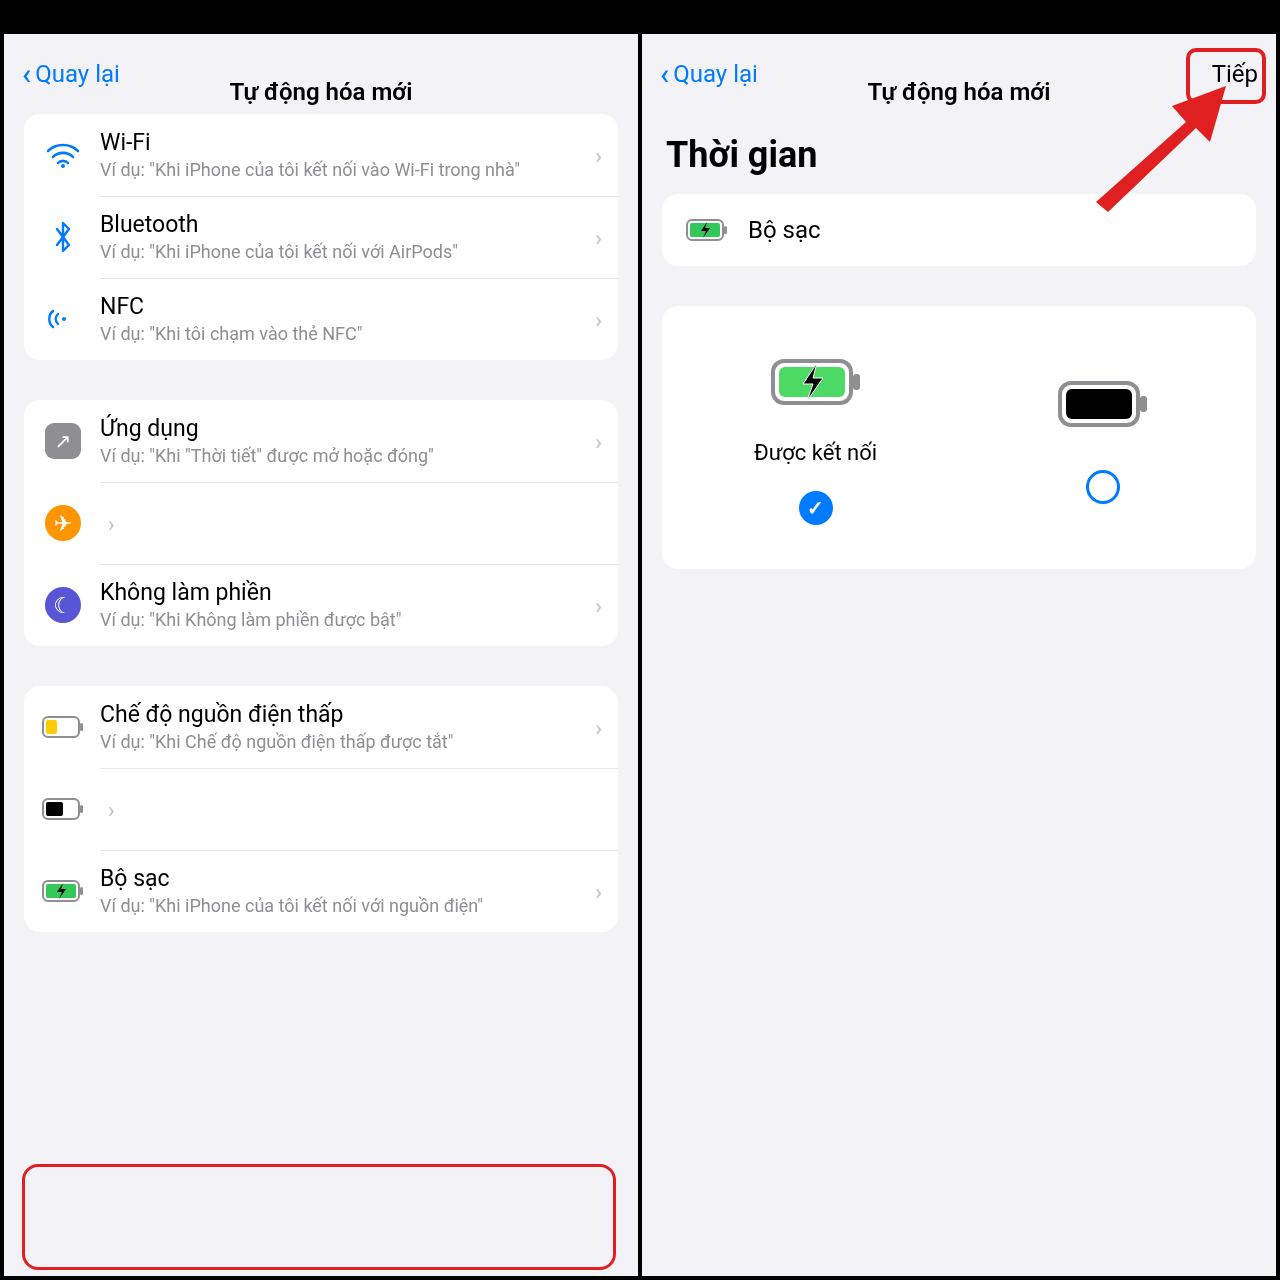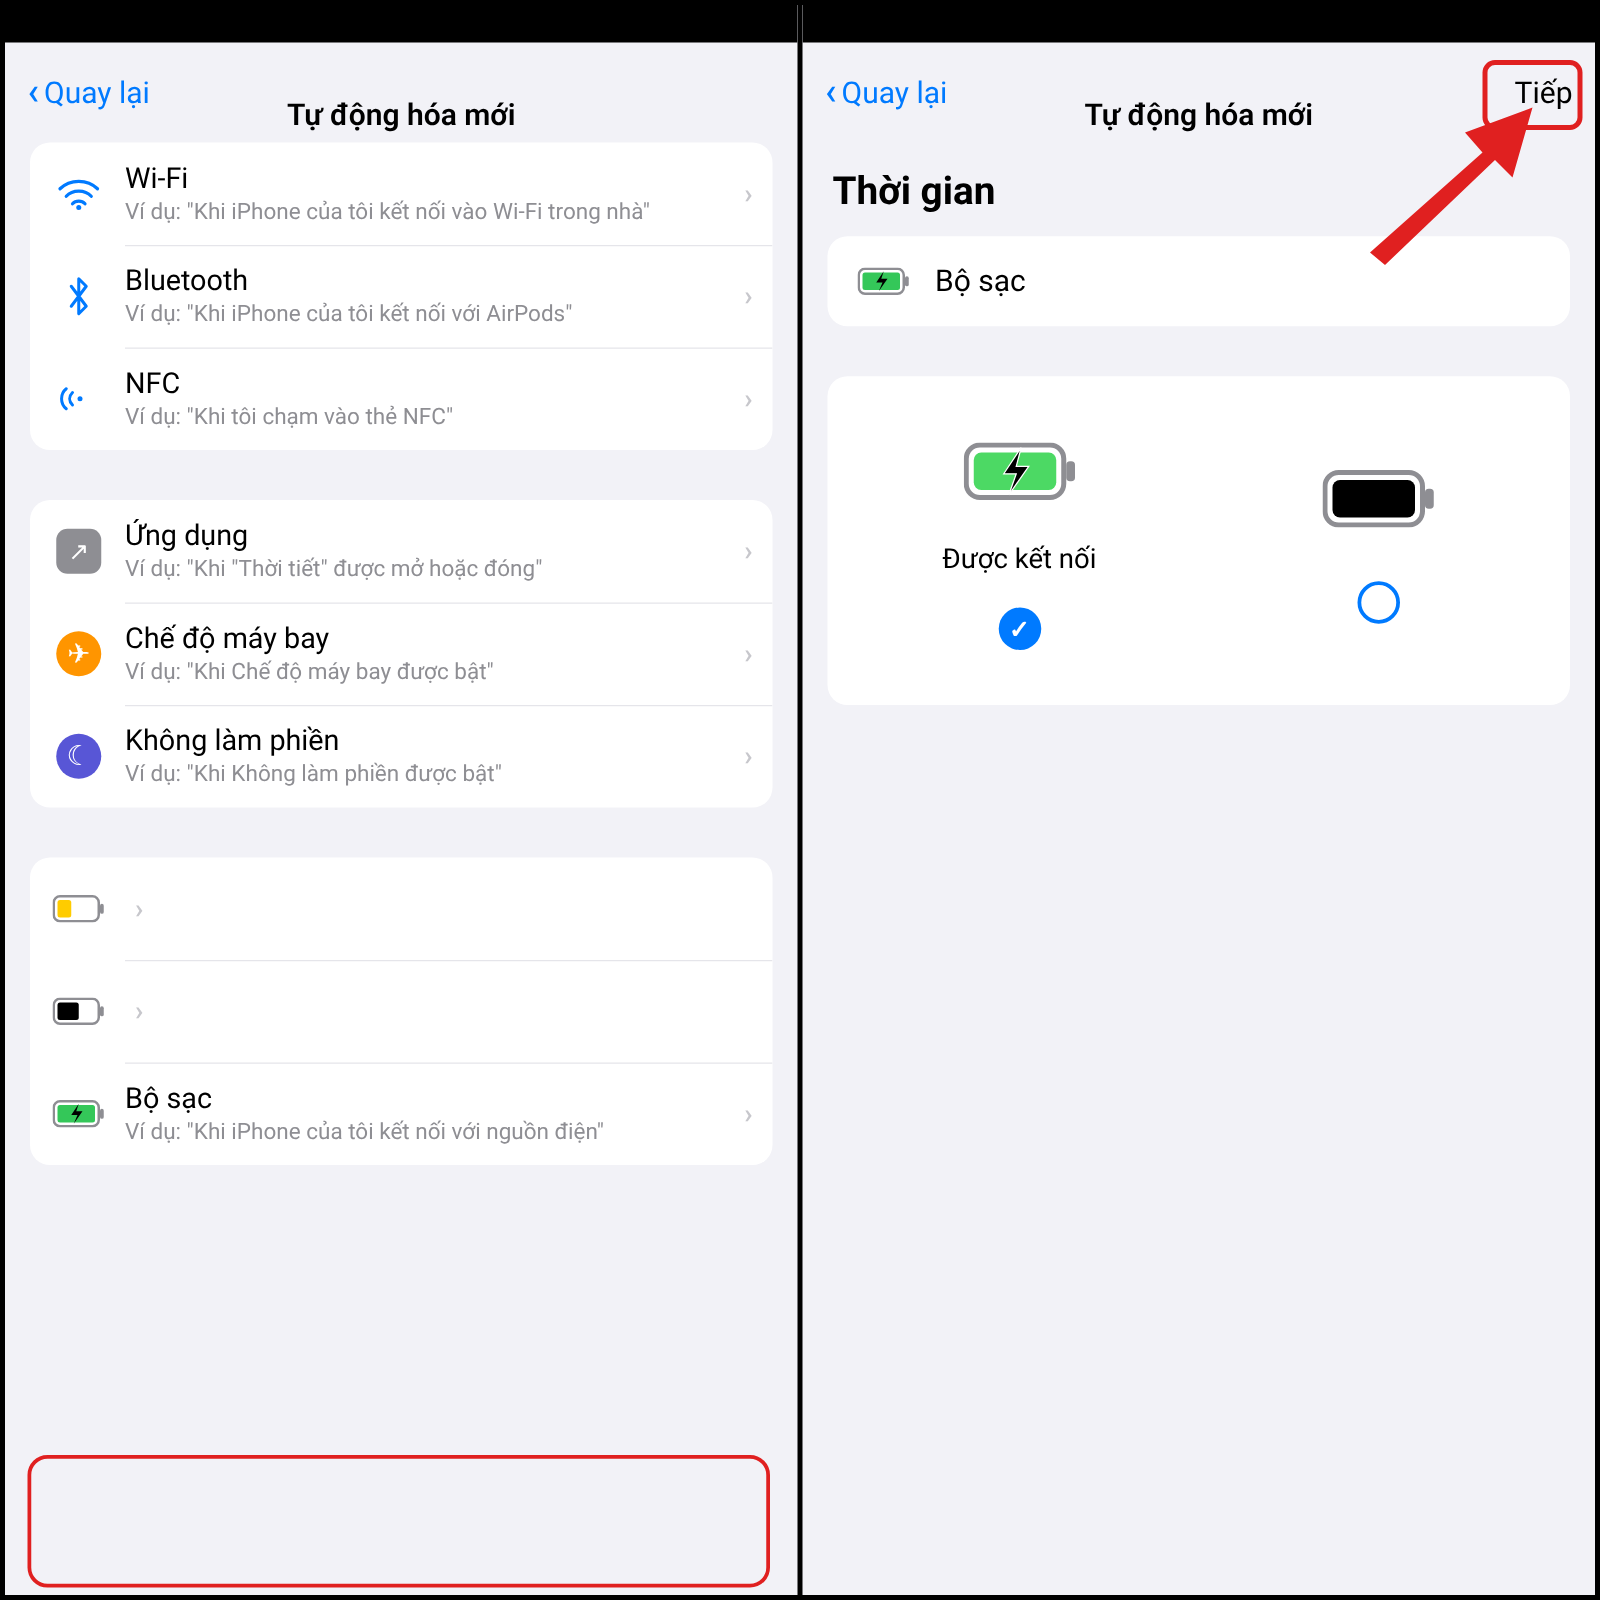--- a/index.html
+++ b/index.html
@@ -58,21 +58,21 @@
     margin-left: auto;
     color: #000000;
     font-size: 24px;
   }
   .scroll {
     flex: 1;
     overflow: hidden;
     padding: 10px 20px;
   }
   .section-title {
-    font-size: 31px;
+    font-size: 36px;
     font-weight: 700;
     margin: 20px 0 18px 4px;
   }
   .card {
     background: #fff;
     border-radius: 16px;
     overflow: hidden;
   }
   .card + .card { margin-top: 40px; }
   .row {
@@ -276,24 +276,20 @@
         <div class="row-body">
           <div class="row-title">Ứng dụng</div>
           <div class="row-sub">Ví dụ: "Khi "Thời tiết" được mở hoặc đóng"</div>
         </div>
         <div class="row-chevron">›</div>
       </div>
       <div class="row">
         <div class="row-icon">
             <div class="icon-airplane">✈</div>
           </div>
-        <div class="row-body">
-          <div class="row-title">Chế độ máy bay</div>
-          <div class="row-sub">Ví dụ: "Khi Chế độ máy bay được bật"</div>
-        </div>
         <div class="row-chevron">›</div>
       </div>
       <div class="row">
         <div class="row-icon">
             <div class="icon-dnd">☾</div>
           </div>
         <div class="row-body">
           <div class="row-title">Không làm phiền</div>
           <div class="row-sub">Ví dụ: "Khi Không làm phiền được bật"</div>
         </div>
@@ -302,20 +298,24 @@
     </div>
 
     <div class="card" style="position:relative;">
       <div class="row">
         <div class="row-icon">
           <svg width="42" height="22" viewBox="0 0 42 22">
               <rect x="1" y="1" width="36" height="20" rx="5" fill="none" stroke="#8e8e93" stroke-width="2"></rect>
               <rect x="38" y="7" width="3" height="8" rx="1.5" fill="#8e8e93"></rect>
               <rect x="4" y="4" width="11" height="14" rx="2" fill="#ffcc00"></rect>
             </svg>
+        </div>
+        <div class="row-body">
+          <div class="row-title">Chế độ nguồn điện thấp</div>
+          <div class="row-sub">Ví dụ: "Khi Chế độ nguồn điện thấp được tắt"</div>
         </div>
         <div class="row-chevron">›</div>
       </div>
       <div class="row">
         <div class="row-icon">
           <svg width="42" height="22" viewBox="0 0 42 22">
               <rect x="1" y="1" width="36" height="20" rx="5" fill="none" stroke="#8e8e93" stroke-width="2"></rect>
               <rect x="38" y="7" width="3" height="8" rx="1.5" fill="#8e8e93"></rect>
               <rect x="4" y="4" width="17" height="14" rx="2" fill="#000"></rect>
             </svg>

